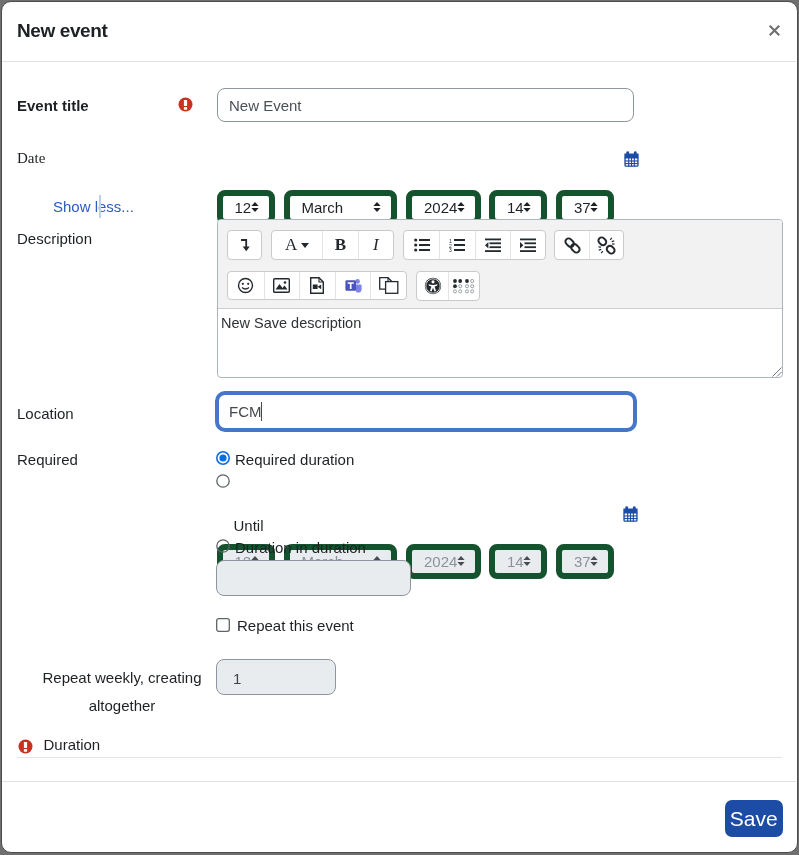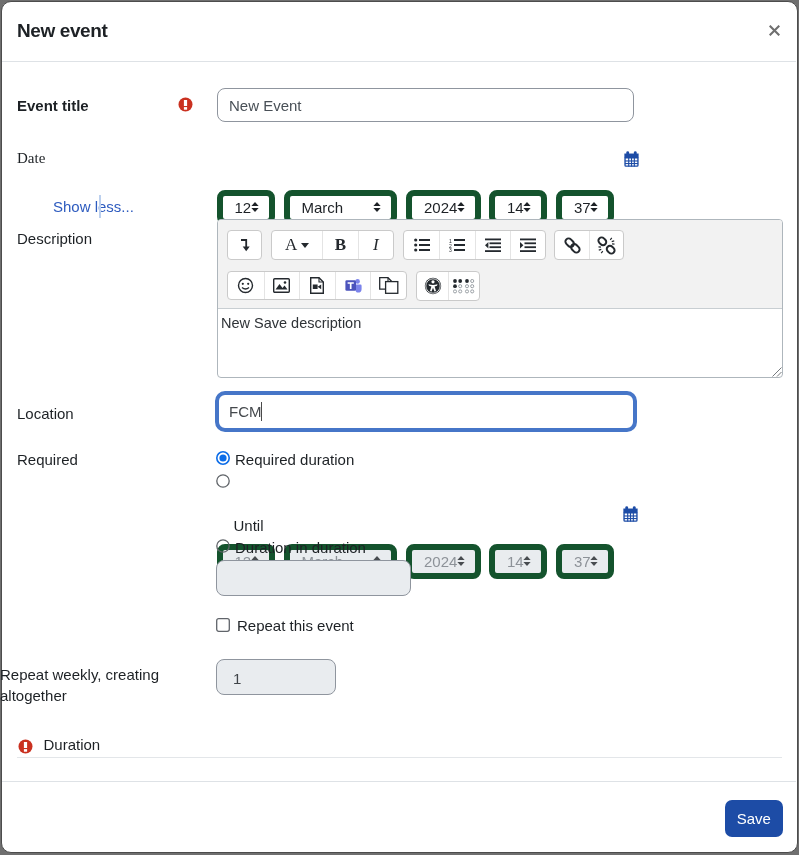--- a/index.html
+++ b/index.html
@@ -307,25 +307,25 @@
     <circle cx="7" cy="7" r="6.2" fill="none" stroke="#5f6368" stroke-width="1.3"></circle>
   </svg>
 <div class="lbl" style="left:235px; top:538.5px;">Duration in duration</div>
 <div class="inp dis" style="left:216px; top:560px; width:195px; height:36px;"></div>
 
 <svg class="abs" style="left:216px; top:618px;" width="14" height="14" viewBox="0 0 14 14">
     <rect x="0.7" y="0.7" width="12.6" height="12.6" rx="2" fill="#fff" stroke="#60646a" stroke-width="1.3"></rect>
   </svg>
 <div class="lbl" style="left:237px; top:617px;">Repeat this event</div>
 
-<div class="lbl" style="left:0; top:664px; width:180px; line-height:21px;">Repeat weekly, creating altogether</div>
+<div class="lbl" style="left:32px; top:664px; width:180px; line-height:28px;text-align:center;">Repeat weekly, creating altogether</div>
 <div class="inp dis" style="left:216px; top:659px; width:120px; height:36px; padding-left:16px; padding-top:2.5px; color:#3f4448;">1</div>
 
 <svg class="abs" style="left:18px; top:739px;" width="15" height="15" viewBox="0 0 15 15">
     <circle cx="7.5" cy="7.5" r="7" fill="#ca3120"></circle>
     <rect x="5.9" y="3" width="3.2" height="6" fill="#fff"></rect>
     <rect x="5.9" y="10.1" width="3.2" height="2.6" fill="#fff"></rect>
   </svg>
 <div class="lbl" style="left:43.5px; top:735.5px;">Duration</div>
 <div class="hline" style="left:17px; top:757px; width:765px; background:#e3e6e9;"></div>
 
 <div class="hline" style="left:2px; top:781px; width:794px;"></div>
-<div class="abs" style="left:724.5px; top:800px; width:58.5px; height:37px; background:#1d4ca6; border-radius:7px; color:#fff; font-size:15px; display:flex; align-items:center; justify-content:center;">Save</div>
+<div class="abs" style="left:724.5px; top:800px; width:58.5px; height:37px; background:#1d4ca6; border-radius:7px; color:#fff; font-size:21px; display:flex; align-items:center; justify-content:center;">Save</div>
 
 </body></html>

